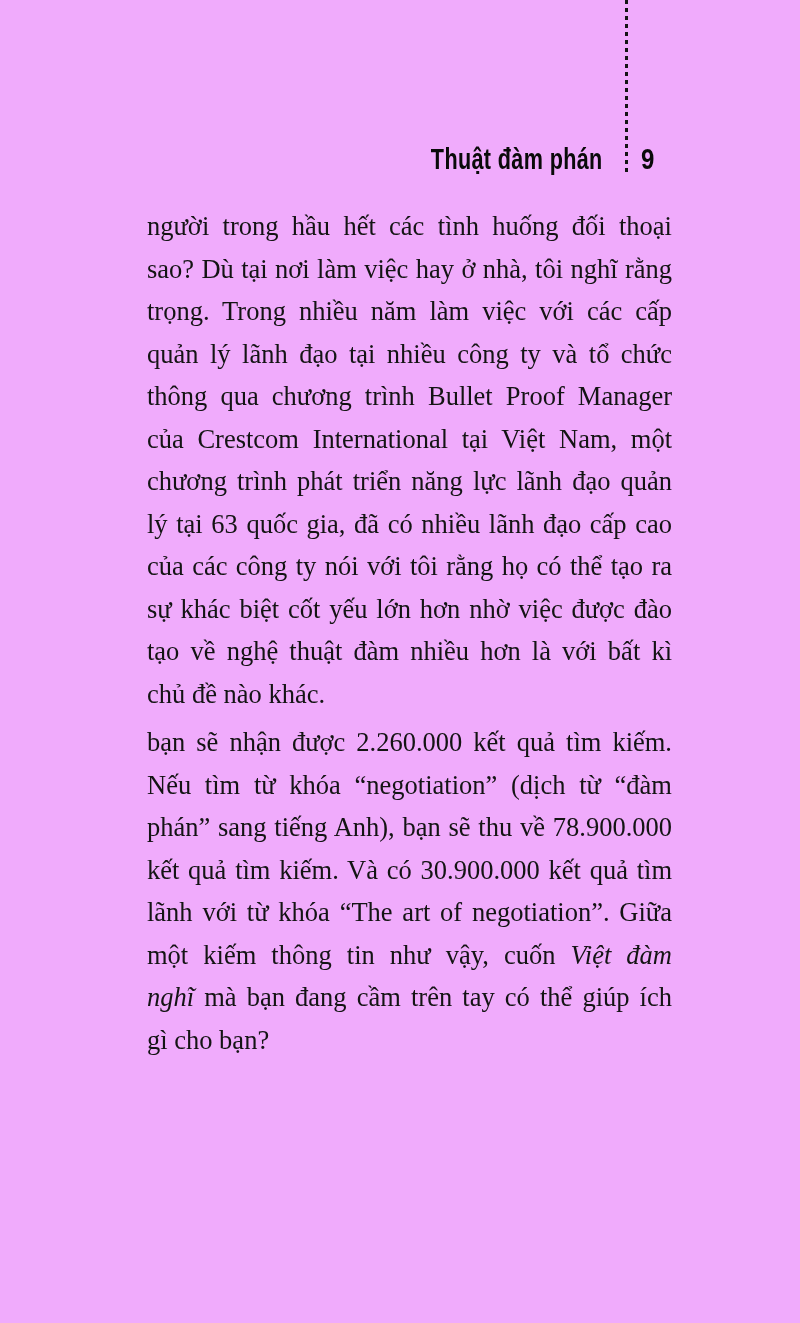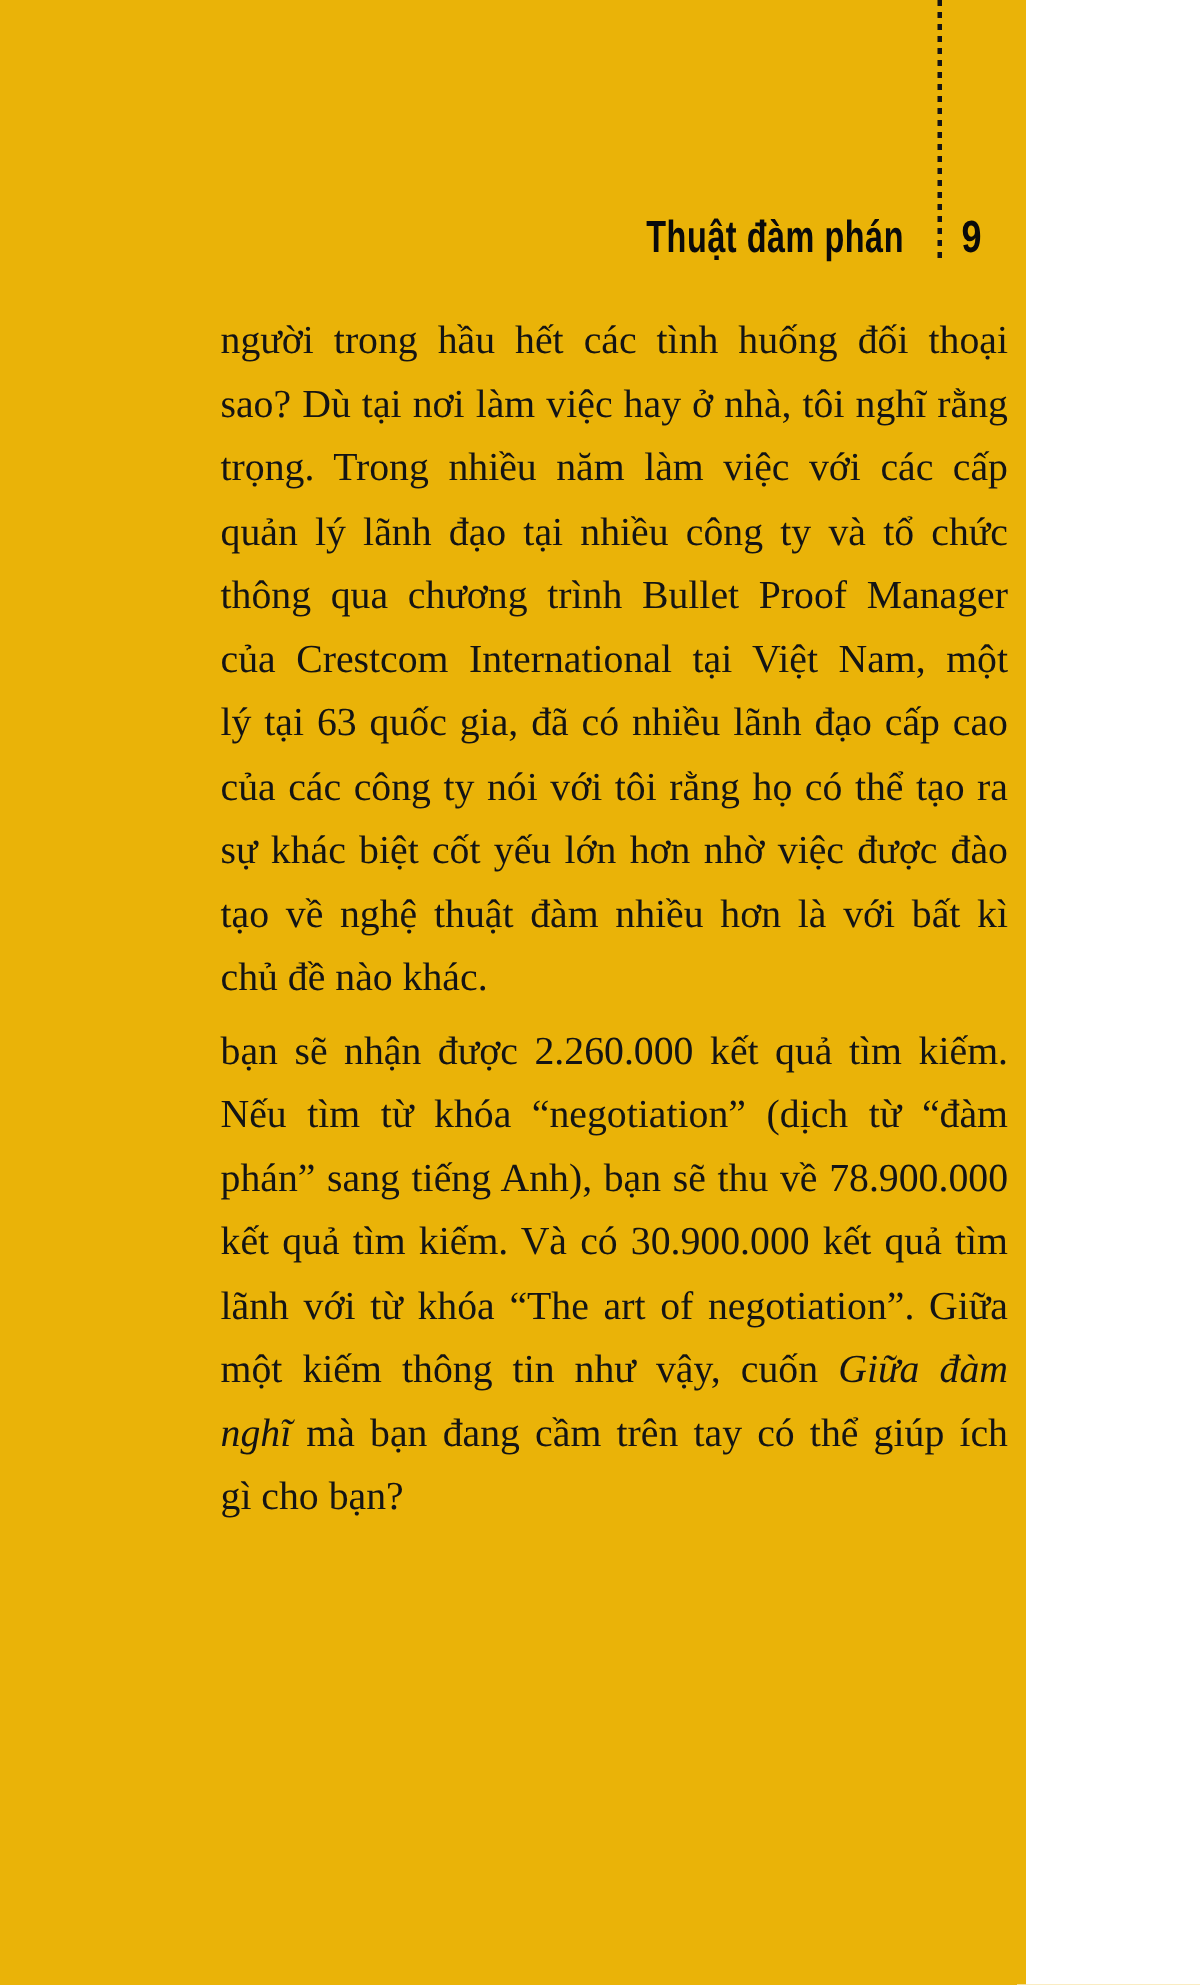--- a/index.html
+++ b/index.html
@@ -2,23 +2,23 @@
 <html><head>
 <meta charset="utf-8">
 <style>
   html, body {
     margin: 0;
     padding: 0;
     background: #ffffff;
   }
   .page {
     position: relative;
-    width: 684px;
+    width: 800px;
     height: 1323px;
-    background: #eab308;
+    background: #f0abfc;
     overflow: hidden;
     font-family: "Liberation Serif", "DejaVu Serif", serif;
   }
 
   
   .running-title-wrap {
     position: absolute;
     left: 135px;
     top: 144px;
     width: 468px;
@@ -96,31 +96,32 @@
   <span class="page-number">9</span>
 
   <div class="body-text">
       <div class="paragraph">
         <div class="line"><span>người trong hầu hết các tình huống đối thoại</span></div>
         <div class="line"><span>sao? Dù tại nơi làm việc hay ở nhà, tôi nghĩ rằng</span></div>
         <div class="line"><span>trọng. Trong nhiều năm làm việc với các cấp</span></div>
         <div class="line"><span>quản lý lãnh đạo tại nhiều công ty và tổ chức</span></div>
         <div class="line"><span>thông qua chương trình Bullet Proof Manager</span></div>
         <div class="line"><span>của Crestcom International tại Việt Nam, một</span></div>
+        <div class="line"><span>chương trình phát triển năng lực lãnh đạo quản</span></div>
         <div class="line"><span>lý tại 63 quốc gia, đã có nhiều lãnh đạo cấp cao</span></div>
         <div class="line"><span>của các công ty nói với tôi rằng họ có thể tạo ra</span></div>
         <div class="line"><span>sự khác biệt cốt yếu lớn hơn nhờ việc được đào</span></div>
         <div class="line"><span>tạo về nghệ thuật đàm nhiều hơn là với bất kì</span></div>
         <div class="line last"><span>chủ đề nào khác.</span></div>
       </div>
       <div class="paragraph">
         <div class="line"><span>bạn sẽ nhận được 2.260.000 kết quả tìm kiếm.</span></div>
         <div class="line"><span>Nếu tìm từ khóa “negotiation” (dịch từ “đàm</span></div>
         <div class="line"><span>phán” sang tiếng Anh), bạn sẽ thu về 78.900.000</span></div>
         <div class="line"><span>kết quả tìm kiếm. Và có 30.900.000 kết quả tìm</span></div>
         <div class="line"><span>lãnh với từ khóa “The art of negotiation”. Giữa</span></div>
-        <div class="line"><span>một kiếm thông tin như vậy, cuốn </span><i>Giữa đàm</i></div>
+        <div class="line"><span>một kiếm thông tin như vậy, cuốn </span><i>Việt đàm</i></div>
         <div class="line"><i>nghĩ</i><span> mà bạn đang cầm trên tay có thể giúp ích</span></div>
         <div class="line last"><span>gì cho bạn?</span></div>
       </div>
     </div>
 
 </div>
 
 </body></html>

